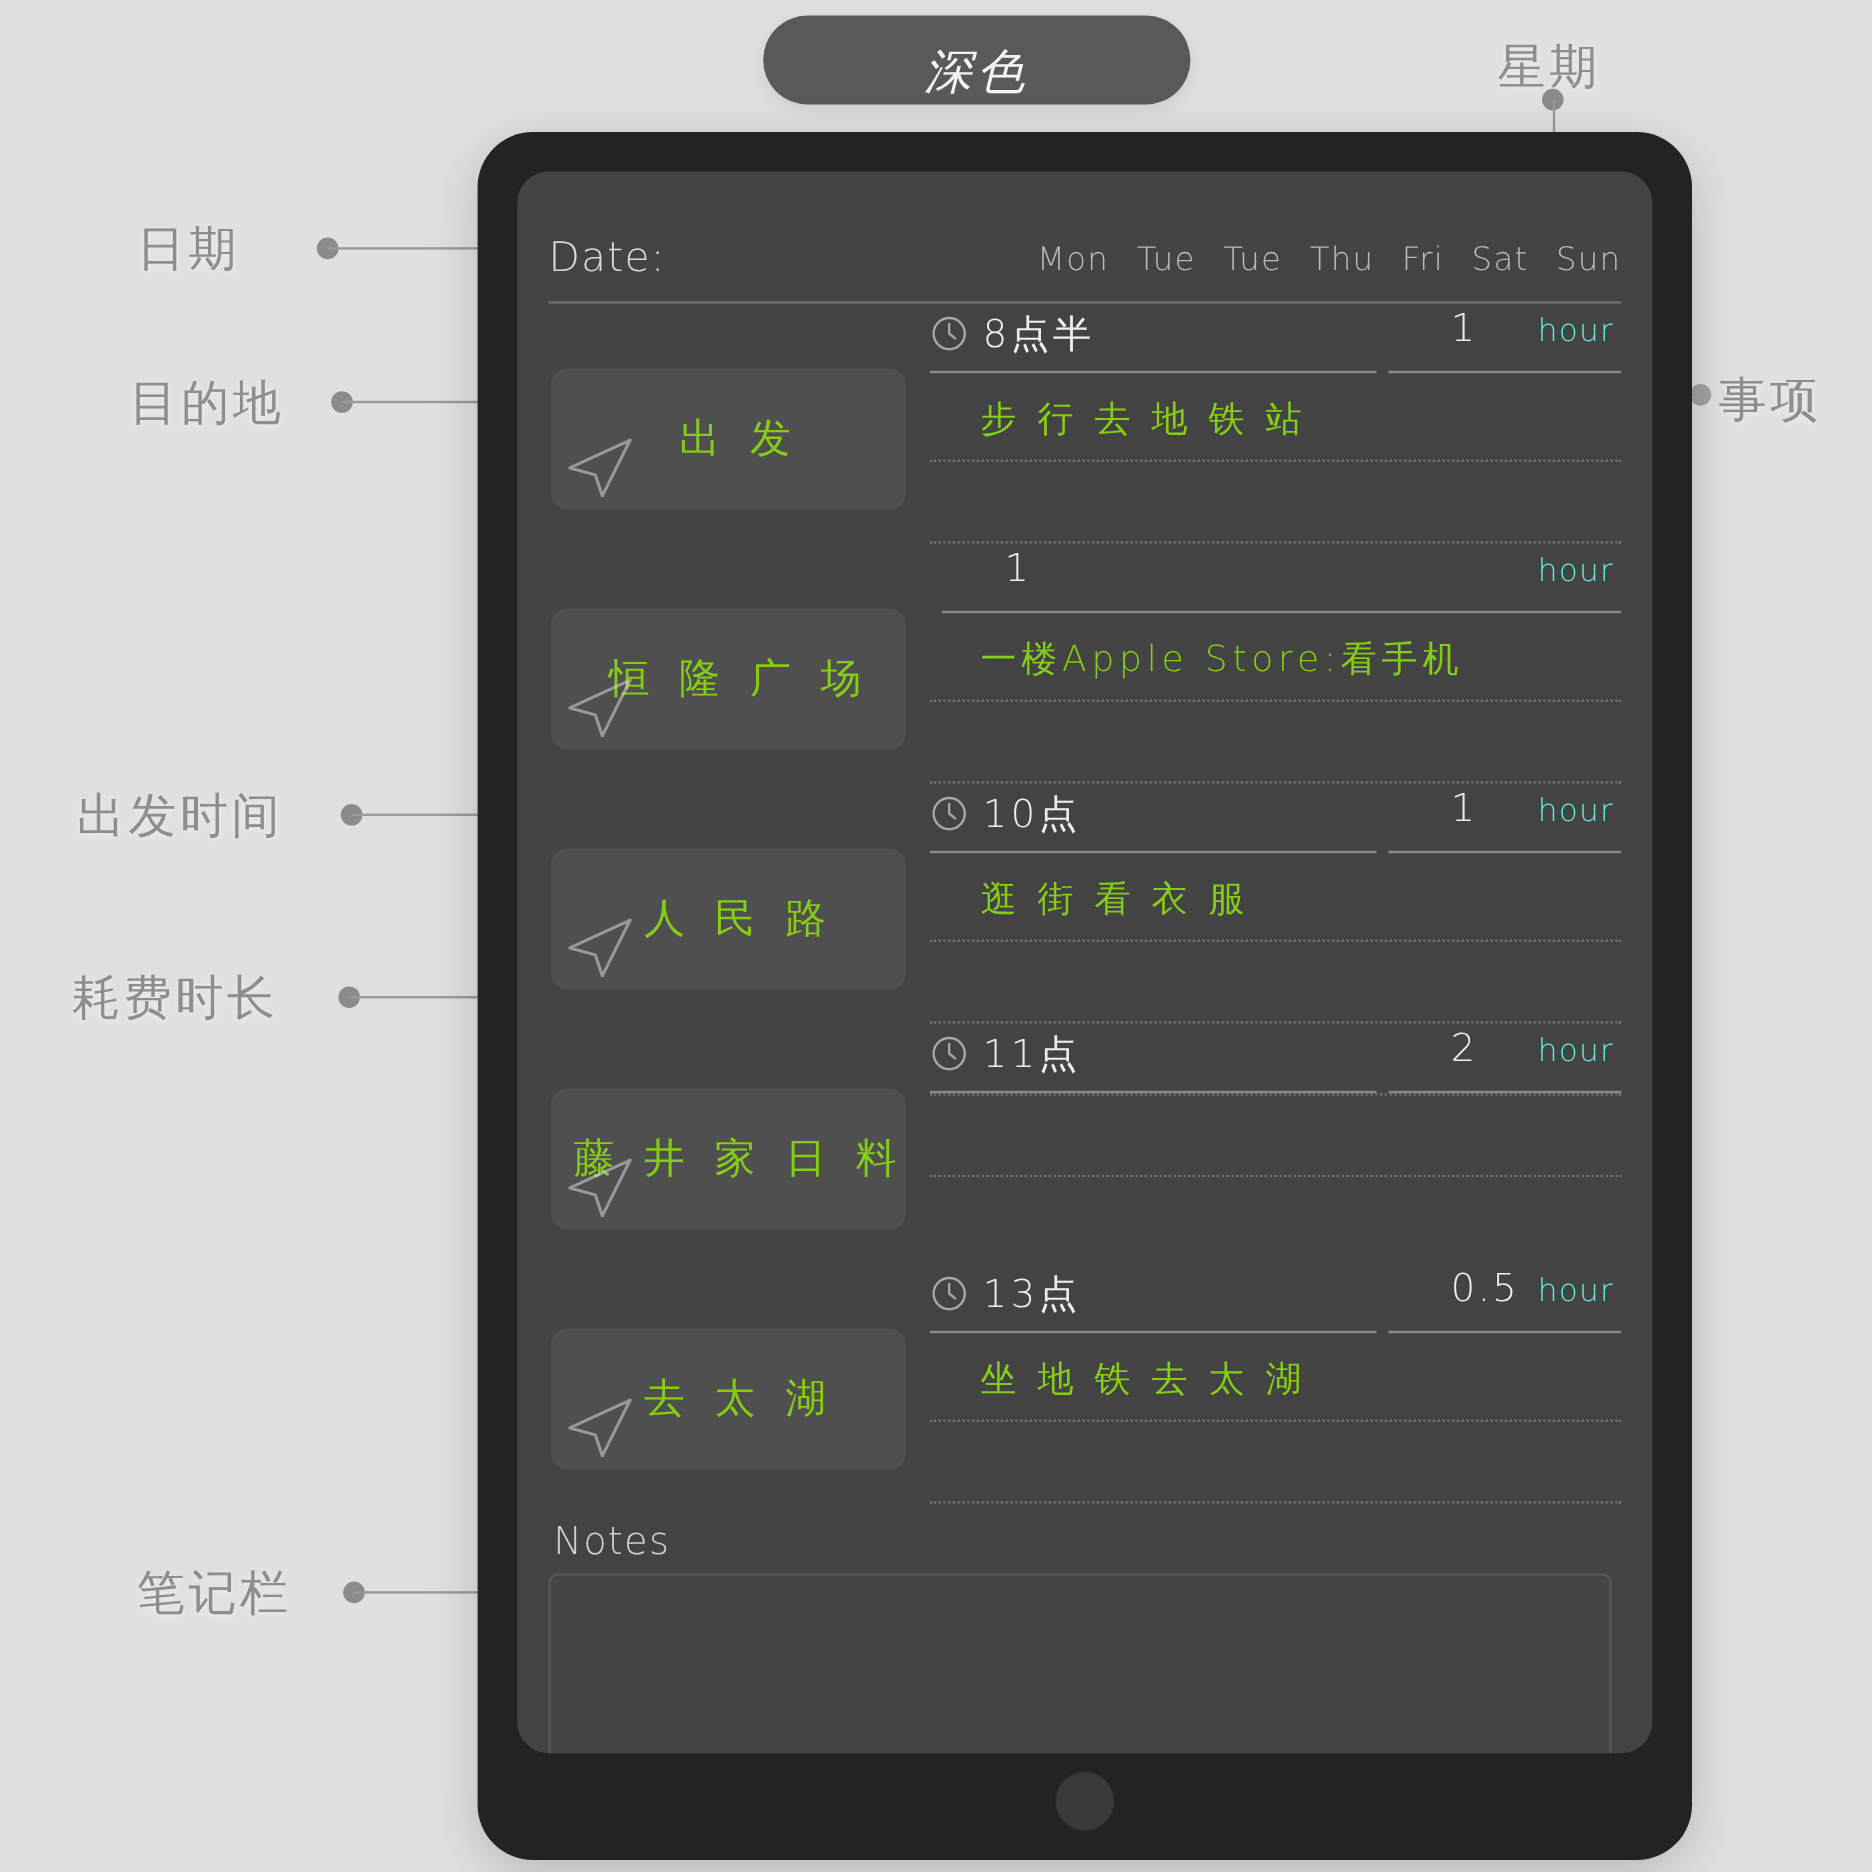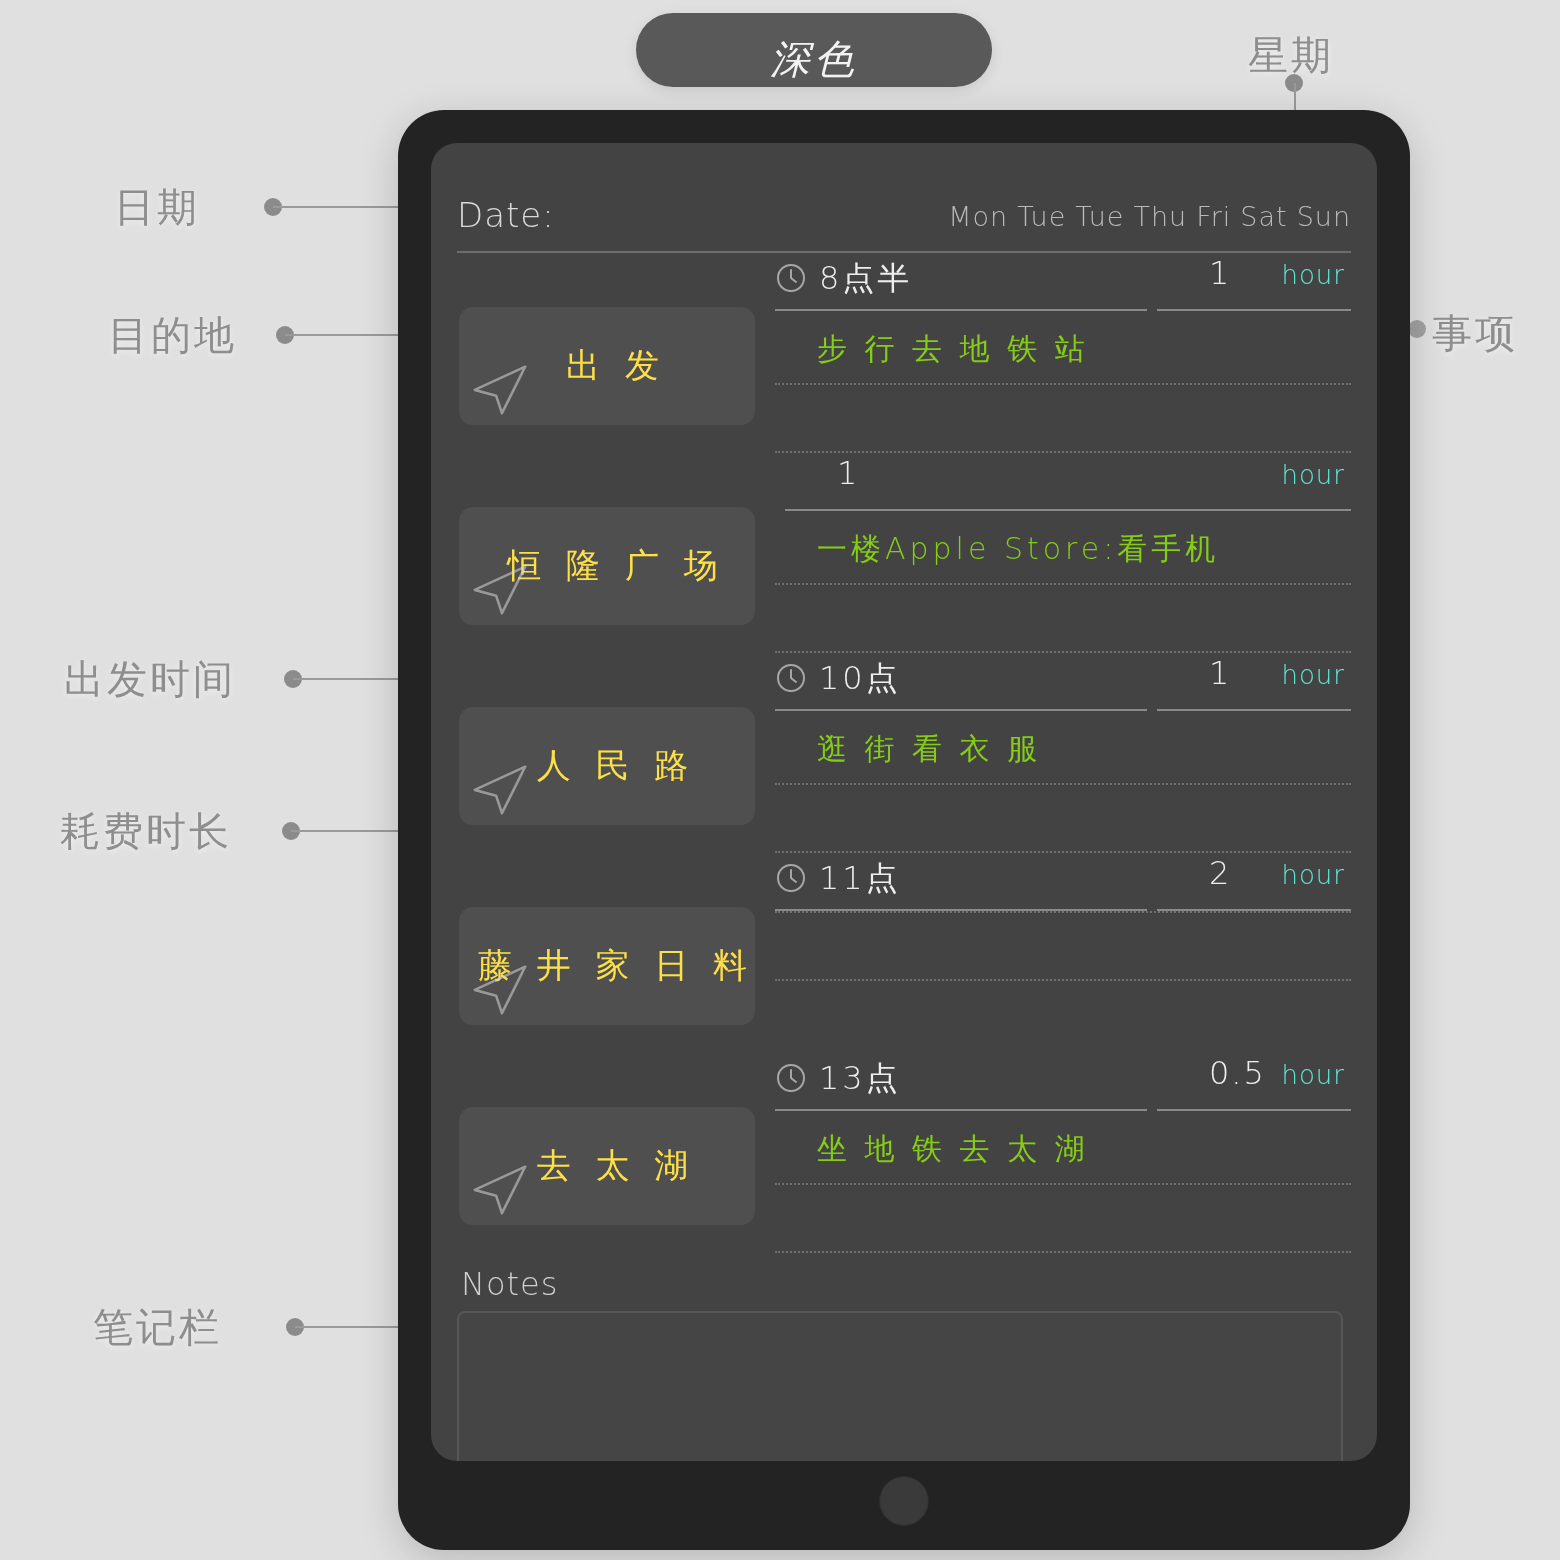--- a/index.html
+++ b/index.html
@@ -97,21 +97,21 @@
   }
   .date-label {
     color: #d9d9d9;
     font-size: 34px;
     letter-spacing: 1px;
     font-family: "DejaVu Sans", sans-serif;
     font-weight: 300;
   }
   .weekdays {
     display: flex;
-    gap: 9px;
+    gap: 23px;
     color: #b9b9b9;
     font-size: 27px;
     font-weight: 300;
     letter-spacing: 1px;
     padding-bottom: 3px;
   }
   .weekday { white-space: nowrap; }
 
   
   .rows { position: relative; margin-top: 2px; }
@@ -133,21 +133,21 @@
   }
   .nav-icon {
     position: absolute;
     left: 10px;
     bottom: 6px;
     width: 62px;
     height: 62px;
     opacity: 0.55;
   }
   .dest-name {
-    color: #fde047;
+    color: #84cc16;
     font-size: 34px;
     letter-spacing: 7px;
     font-weight: 400;
     text-align: center;
     padding-left: 18px;
   }
 
   .right-col {
     position: absolute;
     left: 318px;
@@ -300,21 +300,21 @@
   <div class="dot" style="left:284px; top:670px;"></div>
   <div class="lead-line" style="left:293px; top:678px; width:455px;"></div>
   <div class="dot light" style="left:740px; top:668px;"></div>
 
   <div class="callout-text" style="left:60px; top:804px;">耗费时长</div>
   <div class="dot" style="left:282px; top:822px;"></div>
   <div class="lead-line" style="left:291px; top:830px; width:960px;"></div>
   <div class="lead-line vert" style="left:1249px; top:678px; height:154px;"></div>
   <div class="dot light" style="left:1241px; top:668px;"></div>
 
-  <div class="callout-text" style="left:93px; top:1300px;">笔记栏</div>
+  <div class="callout-text" style="left:114px; top:1300px;">笔记栏</div>
   <div class="dot" style="left:286px; top:1318px;"></div>
   <div class="lead-line" style="left:295px; top:1326px; width:140px;"></div>
   <div class="dot light" style="left:428px; top:1317px;"></div>
 
   <div class="callout-text" style="left:1248px; top:28px;">星期</div>
   <div class="dot" style="left:1285px; top:74px;"></div>
   <div class="lead-line vert" style="left:1294px; top:83px; height:110px;"></div>
   <div class="dot light" style="left:1286px; top:186px;"></div>
 
   <div class="callout-text" style="left:1432px; top:306px;">事项</div>

